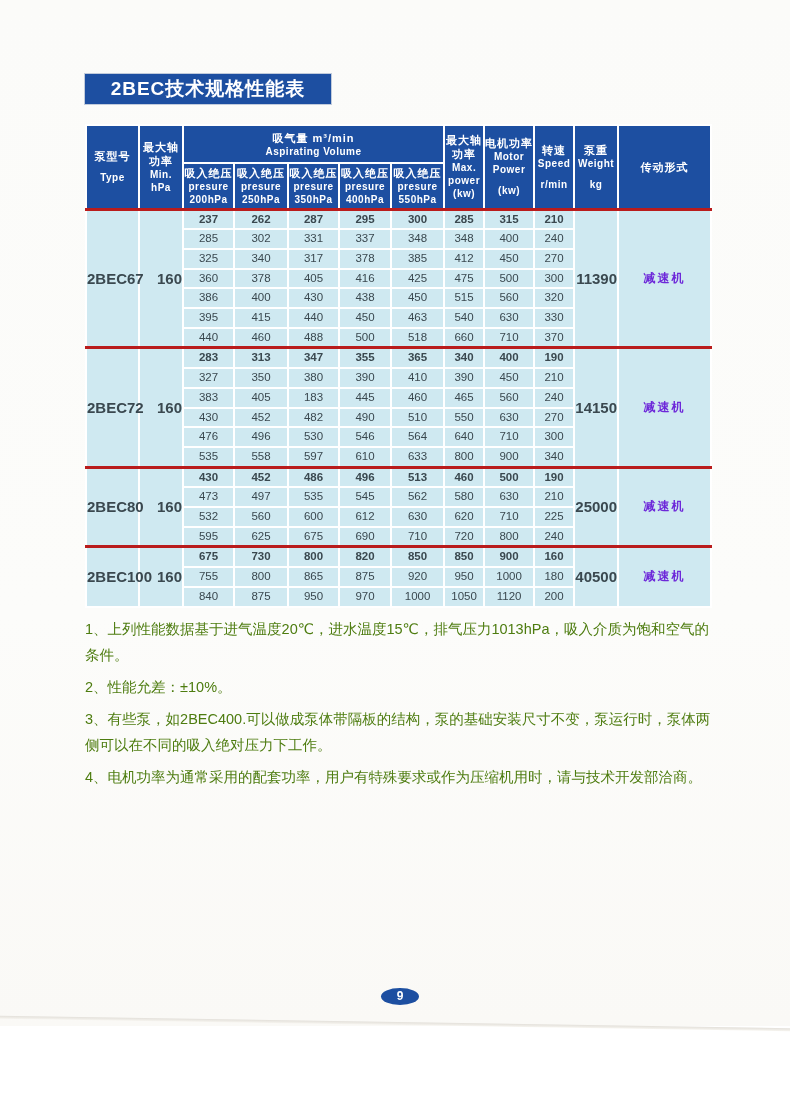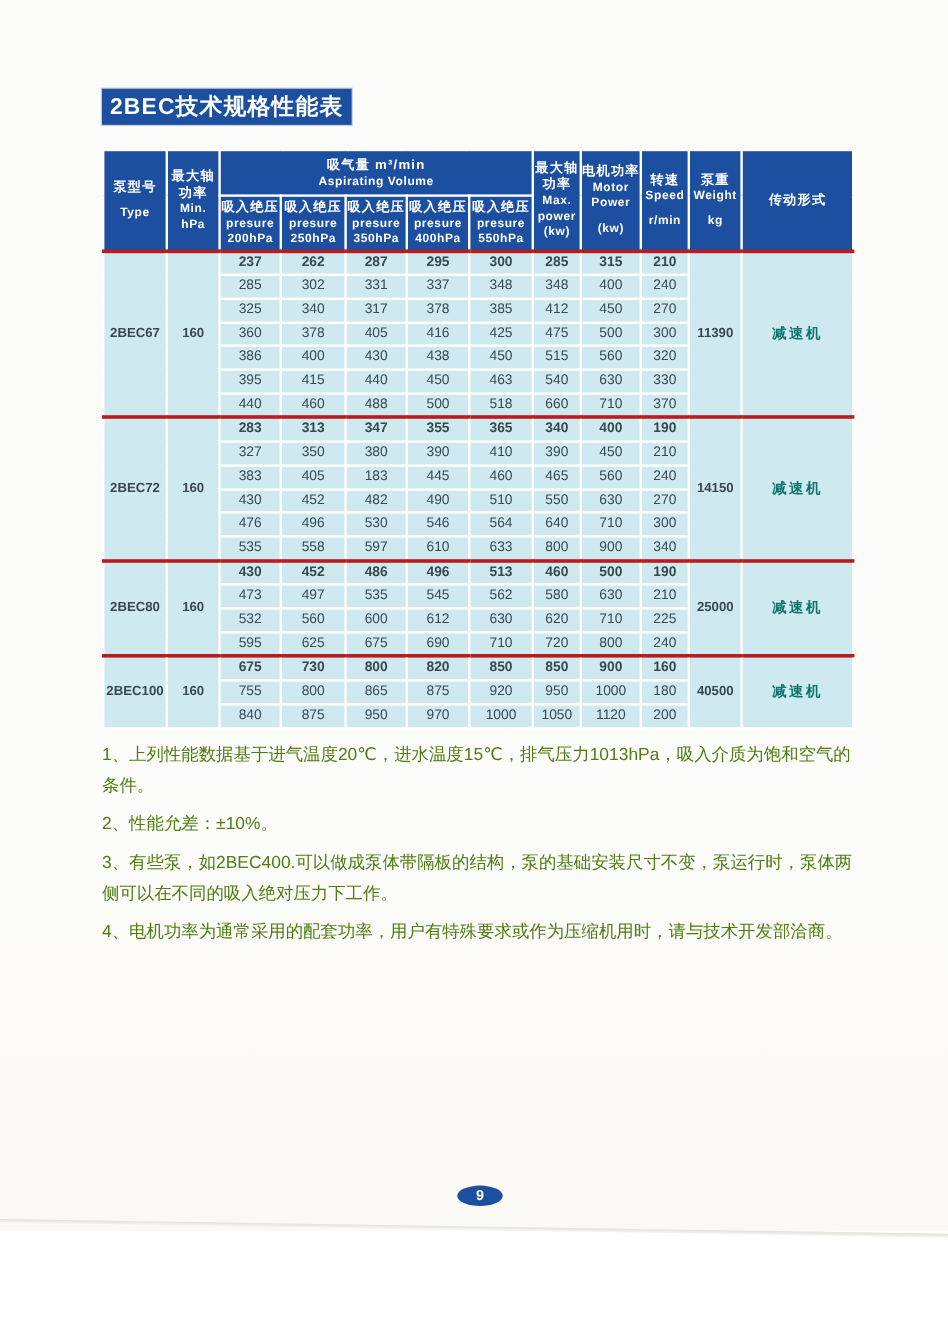--- a/index.html
+++ b/index.html
@@ -13,21 +13,21 @@
     position:absolute;left:0;top:0;width:790px;height:1026px;
     background:linear-gradient(180deg,#fbfbf9 0%,#fcfcfa 60%,#faf9f6 100%);
   }
   .page-edge{
     position:absolute;left:-12px;top:1022px;width:820px;height:3px;
     background:linear-gradient(180deg,#e3e0da,#f6f4ef);
     transform:rotate(0.9deg);
   }
   
   .title-banner{
-    position:absolute;left:85px;top:74px;width:208px;height:30px;
+    position:absolute;left:85px;top:74px;width:246px;height:30px;
     background:#1d4fa1;color:#ffffff;
     display:flex;align-items:center;justify-content:center;
     font-size:19px;font-weight:bold;letter-spacing:1px;
     box-shadow:0 0 0 1px rgba(20,60,130,.25);
   }
   
   .spec-table{
     position:absolute;left:85px;top:124px;
     border-collapse:collapse;table-layout:fixed;width:625px;
   }
@@ -36,22 +36,22 @@
   }
   .spec-table thead th{
     background:#1d4fa1;color:#ffffff;font-weight:bold;
   }
   .spec-table thead .cn{display:block;font-size:11px;letter-spacing:1px;line-height:14px;}
   .spec-table thead .en{display:block;font-size:10px;letter-spacing:.5px;line-height:13px;font-weight:bold;}
   .spec-table thead .gap{display:block;height:8px;}
   .spec-table tbody td{
     background:#cfe9f1;color:#3a484f;font-size:11.5px;height:17.7px;line-height:17.7px;
   }
-  .spec-table tbody td.merged{font-size:11px;}
-  .spec-table tbody td.drive{font-size:12px;letter-spacing:2px;color:#0f766e;}
+  .spec-table tbody td.merged{font-size:15px;text-align:right;}
+  .spec-table tbody td.drive{font-size:12px;letter-spacing:2px;color:#6d28d9;}
   .spec-table tbody tr.group-start td{border-top:3px solid #b91c1c;font-weight:bold;}
   .row1-h{height:38px;}
   .row2-h{height:46px;}
   
   .notes{
     position:absolute;left:85px;top:616px;width:632px;
     color:#4d7c0f;font-size:14.5px;line-height:26px;font-weight:500;
   }
   .notes .note{margin-bottom:6px;}
   

